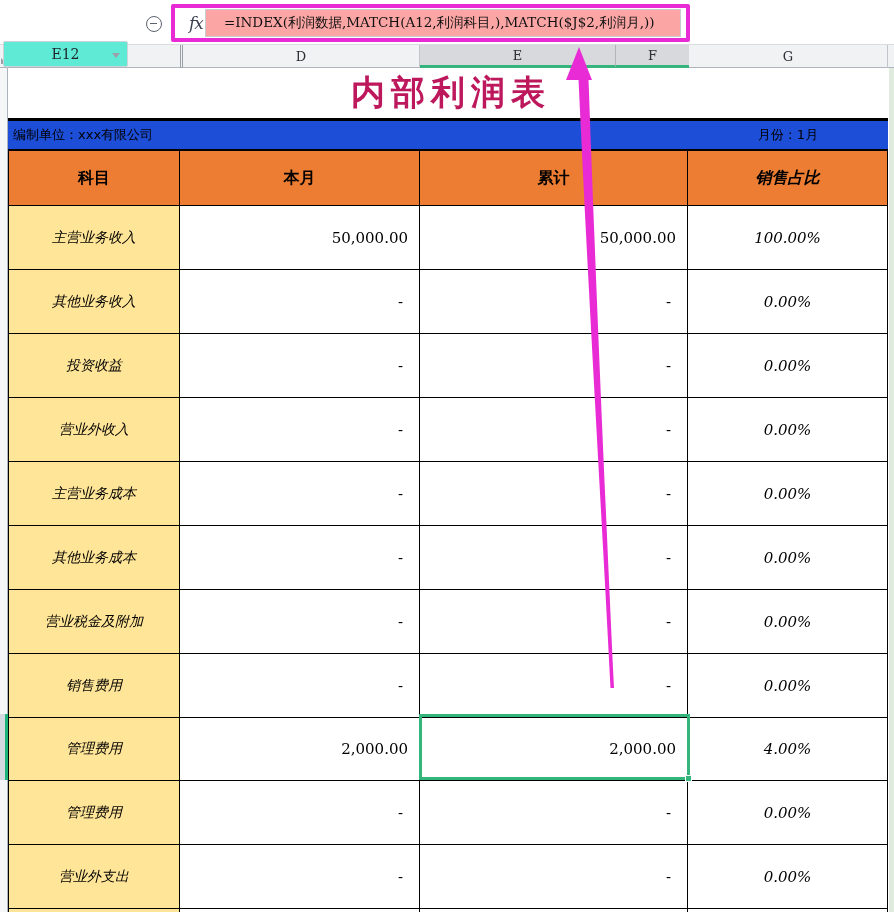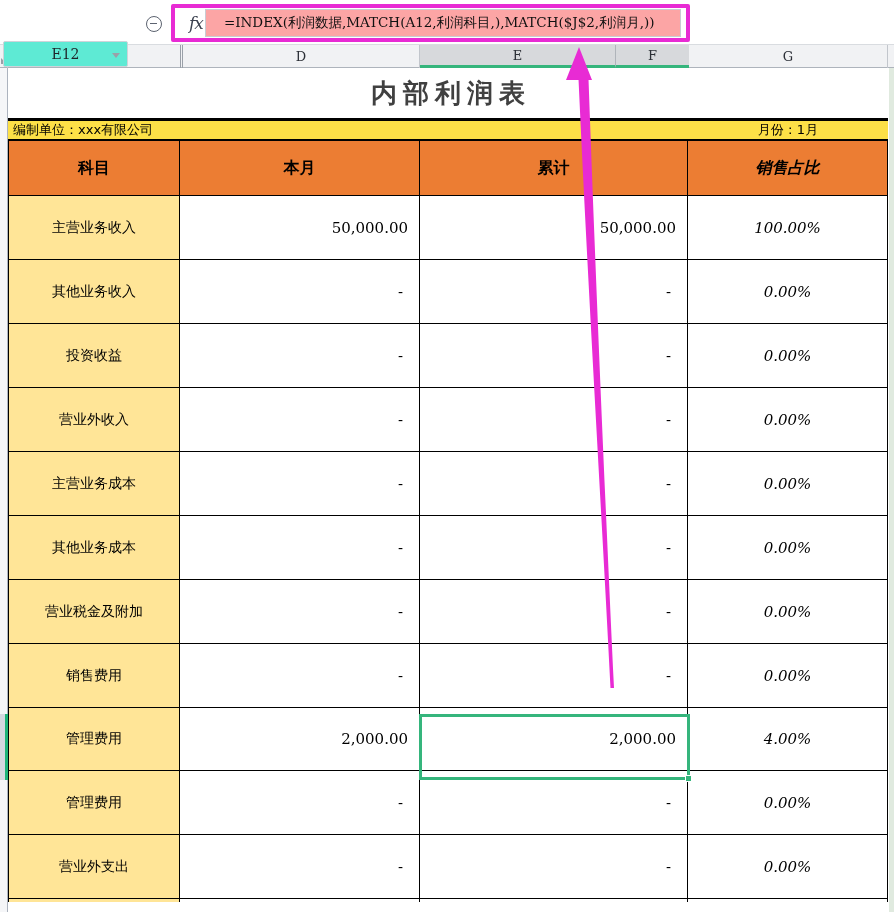--- a/index.html
+++ b/index.html
@@ -53,37 +53,37 @@
     background:#f5f6f8; border-right:1px solid #acb3be; z-index:2; }
   #row-strip-selected { position:absolute; left:0; top:714px; width:8px; height:66px;
     background:#d4d8df; border-right:3px solid #1fb477; z-index:3; }
   #right-sliver { position:absolute; left:889px; top:68px; width:5px; height:844px;
     background:#e0eadf; z-index:2; }
 
   
   #table { position:absolute; left:8px; top:68px; width:880px; z-index:1; }
   #row-title { height:53px; border-bottom:3px solid #000; display:flex;
     align-items:center; justify-content:center; background:#fff; }
-  #title-text { font-size:26px; font-weight:bold; color:#404040; letter-spacing:6px; padding-left:6px; }
-  #row-info { height:20px; border-bottom:2px solid #000; background:#fde047;
+  #title-text { font-size:34px; font-weight:bold; color:#be185d; letter-spacing:6px; padding-left:6px; }
+  #row-info { height:30px; border-bottom:2px solid #000; background:#1d4ed8;
     display:flex; align-items:center; font-size:13px; color:#000; }
   #info-left { padding-left:5px; flex:1; }
   #info-right { width:200px; text-align:center; }
   #row-head { height:55px; display:flex; background:#ec7d33; }
   .hc { display:flex; align-items:center; justify-content:center;
     font-size:16px; font-weight:bold; color:#000;
     border-right:1px solid #000; border-bottom:1px solid #000; border-top:0; }
   .hc:first-child { border-left:1px solid #000; }
   .w-subj { width:172px; } .w-cur { width:240px; } .w-cum { width:268px; } .w-ratio { width:200px;font-style:italic; }
 
   #rows .row-data { display:flex; height:64px; background:#fff; }
   #rows .row-data:nth-child(9) { height:63px; }
   .dc { border-right:1px solid #000; border-bottom:1px solid #000;
     display:flex; align-items:center; }
-  .row-data .dc:first-child { border-left:1px solid #000; }
+  .row-data .dc:first-child { border-left:1px solid #000;font-style:italic; }
   .dc-subject { background:#ffe597; justify-content:center; font-size:14px; color:#000; }
   .dc-num { justify-content:flex-end; padding-right:11px;
     font-family:"DejaVu Serif","Liberation Serif",serif; font-size:15px; color:#000; }
   .dc-num.dash { padding-right:16px; }
   .dc-ratio { justify-content:center;
     font-family:"DejaVu Serif","Liberation Serif",serif; font-size:15px; color:#000; }
   #row-sliver { display:flex; height:3px; background:#fff; }
   #row-sliver .sc { border-right:1px solid #000; height:3px; }
   #row-sliver .sc:first-child { border-left:1px solid #000; background:#ffe597; }
 

